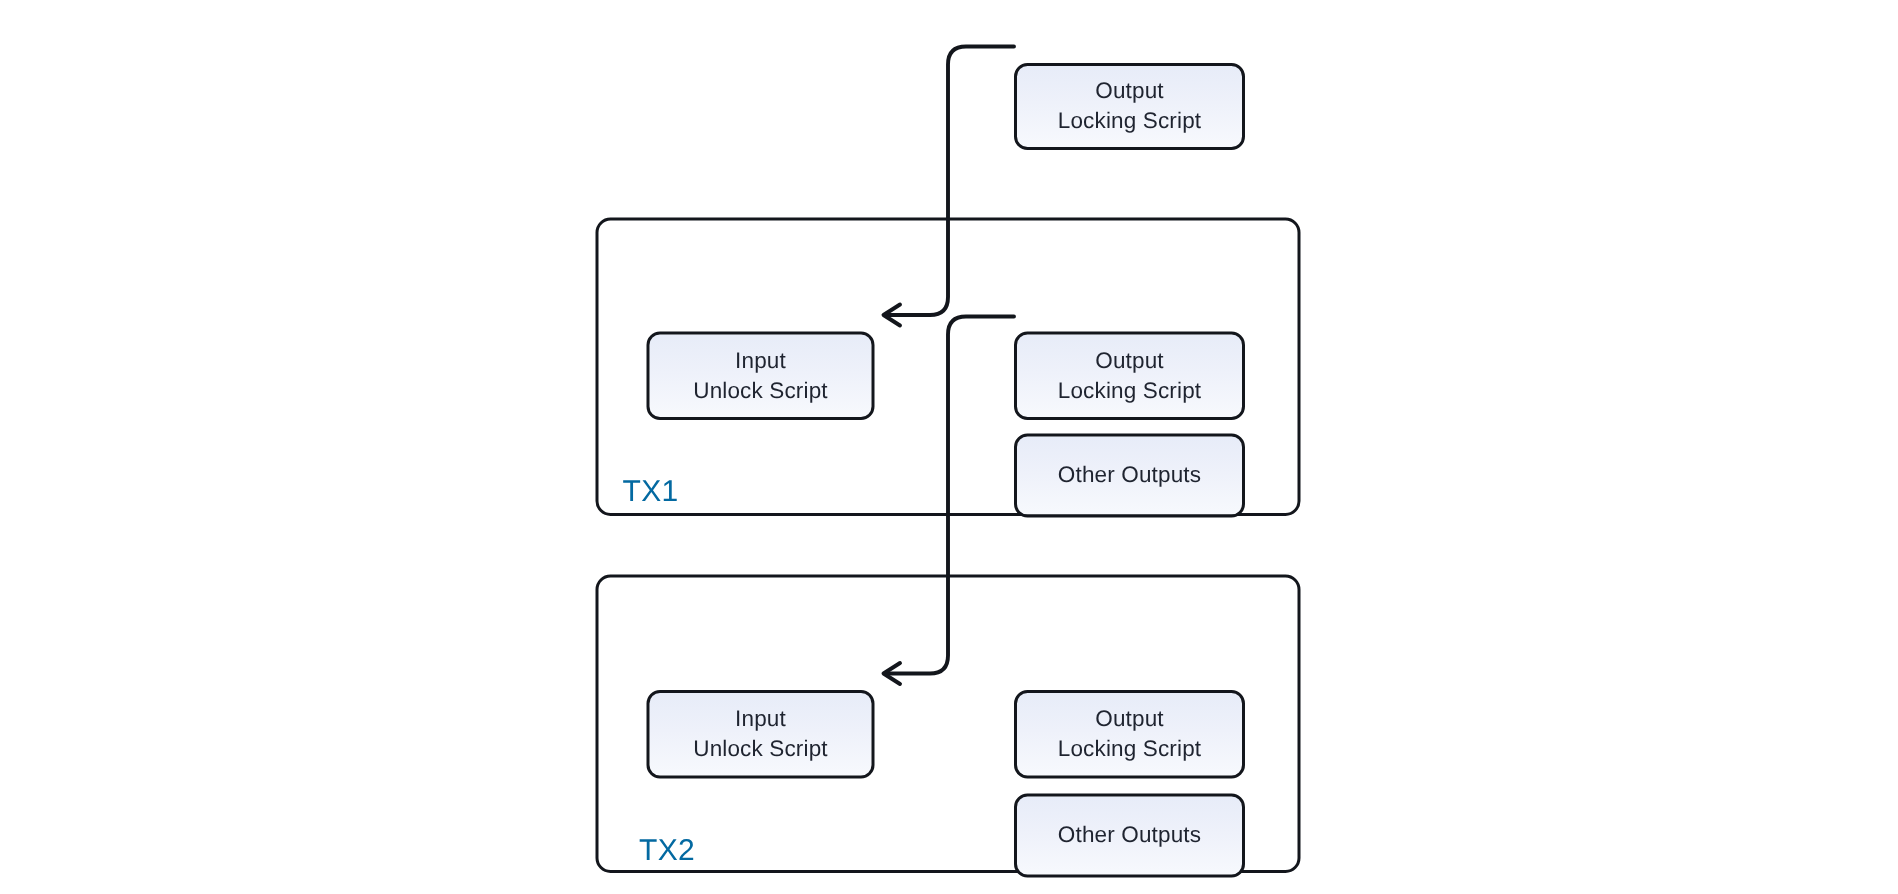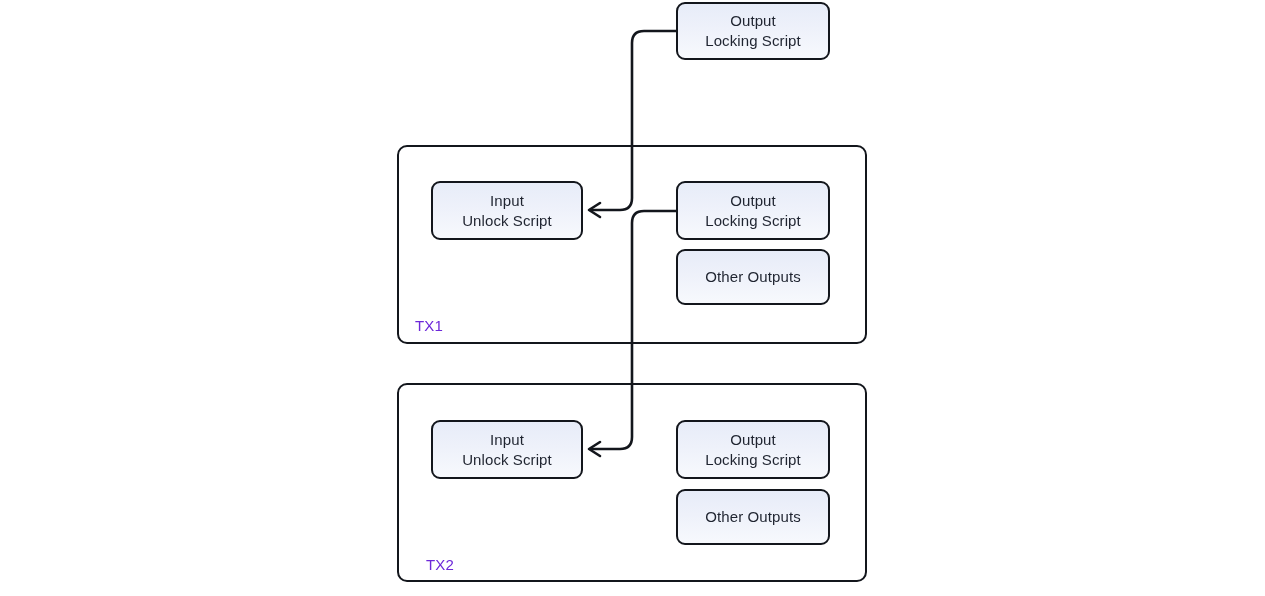--- a/index.html
+++ b/index.html
@@ -29,36 +29,37 @@
   }
   .tx-container {
     position: absolute;
     box-sizing: border-box;
     border: 2px solid #13161c;
     border-radius: 10px;
     background: transparent;
   }
   .tx-label {
     position: absolute;
-    font-size: 15px;
+    font-size: 20px;
     line-height: 1;
-    color: #6d28d9;
+    color: #0369a1;
     letter-spacing: 0.2px;
     white-space: nowrap;
   }
   .node-box {
     position: absolute;
     box-sizing: border-box;
     border: 2px solid #13161c;
     border-radius: 9px;
     background: linear-gradient(180deg, #e7ecf8 0%, #eef1fa 45%, #f7f9fd 100%);
     display: flex;
     align-items: center;
     justify-content: center;
     text-align: center;
+    margin-top: 40px;
   }
   .node-text {
     font-size: 15px;
     line-height: 20px;
     color: #1f2430;
     letter-spacing: 0.1px;
     white-space: pre-line;
     padding: 0 6px;
   }
 </style>

